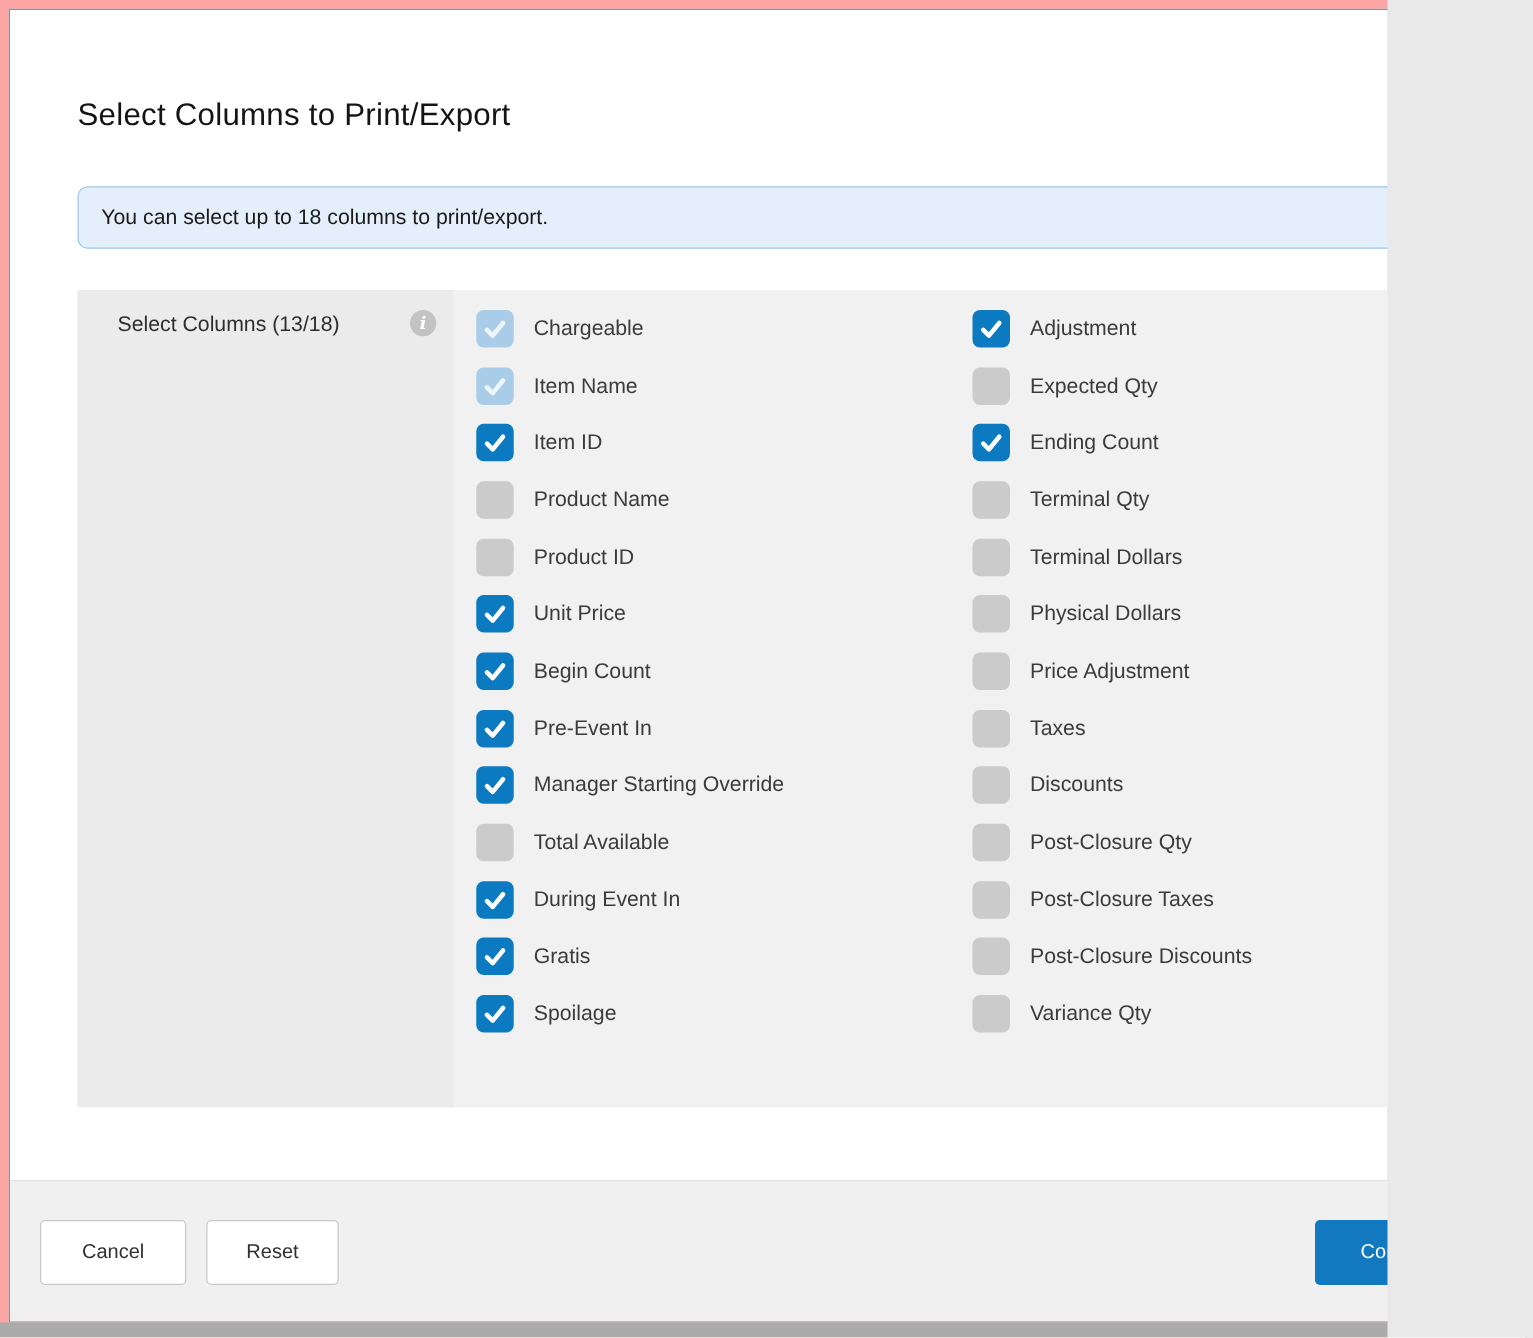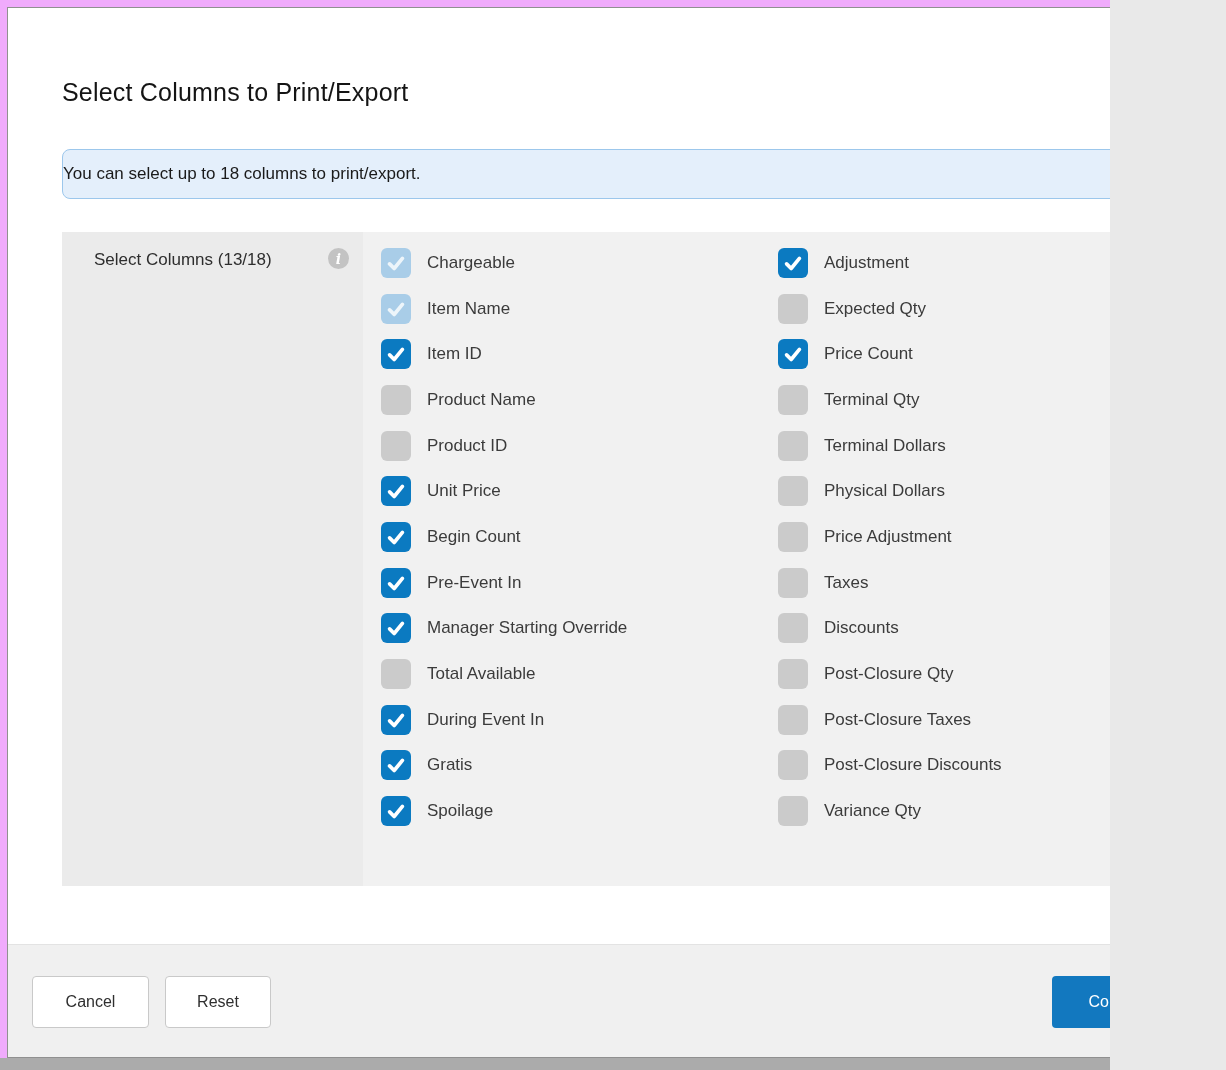--- a/index.html
+++ b/index.html
@@ -1,21 +1,21 @@
 <!DOCTYPE html>
 <html><head>
 <meta charset="utf-8">
 <style>
   html,body{margin:0;padding:0;}
   body{font-family:"Liberation Sans", sans-serif; background:#e9e9e9;}
-  .page{position:relative; width:1110px; height:1070px; background:#f0abfc; overflow:hidden;}
+  .page{position:relative; width:1110px; height:1070px; background:#fca5a5; overflow:hidden;}
   .page-shadow{position:absolute; left:0; bottom:0; width:100%; height:12px; background:#ababab;}
   .modal{position:absolute; left:7px; top:7px; width:1210px; height:1049px; background:#ffffff; border:1px solid #909090;}
   .title{position:absolute; left:54px; top:70px; font-size:25px; color:#141414; letter-spacing:.2px;}
-  .banner{position:absolute; left:54px; top:141px; width:1076px; height:48px; background:#e4effb; border:1px solid #9cc7ec; border-radius:8px; display:flex; align-items:center; font-size:17px; color:#1a1a1a;}
+  .banner{position:absolute; left:54px; top:141px; width:1076px; height:48px; background:#e4effb; border:1px solid #9cc7ec; border-radius:8px; display:flex; align-items:center; padding-left:18px; font-size:17px; color:#1a1a1a;}
   .panel{position:absolute; left:54px; top:224px; width:1096px; height:654px; display:flex;}
   .panel-left{width:301px; background:#ebebeb; position:relative; flex:none;}
   .panel-left-header{padding:18px 16px 0 32px; font-size:17px; color:#2e2e2e;}
   .info-icon{position:absolute; right:14px; top:16px; width:21px; height:21px; border-radius:50%; background:#c3c3c3; color:#ffffff; display:flex; align-items:center; justify-content:center; font-family:"DejaVu Serif", serif; font-style:italic; font-weight:bold; font-size:14px; line-height:1;}
   .panel-right{flex:1; background:#f1f1f1; display:flex; padding-top:8px;}
   .cb-col{display:flex; flex-direction:column;}
   .cb-col.first{margin-left:18px; width:397px;}
   .cb-row{display:flex; align-items:center; height:45.7px;}
   .cb{width:30px; height:30px; border-radius:6px; flex:none; display:flex; align-items:center; justify-content:center;}
   .cb.unchecked{background:#cbcbcb;}
@@ -154,21 +154,21 @@
             <div class="cb-row">
               <span class="cb unchecked"></span>
               <span class="cb-label">Expected Qty</span>
             </div>
             <div class="cb-row">
               <span class="cb checked">
                 <svg viewBox="0 0 24 24">
                   <polyline points="5,13 10,18 19,7" fill="none" stroke="#ffffff" stroke-width="4" stroke-linecap="round" stroke-linejoin="round"></polyline>
                 </svg>
               </span>
-              <span class="cb-label">Price Count</span>
+              <span class="cb-label">Ending Count</span>
             </div>
             <div class="cb-row">
               <span class="cb unchecked"></span>
               <span class="cb-label">Terminal Qty</span>
             </div>
             <div class="cb-row">
               <span class="cb unchecked"></span>
               <span class="cb-label">Terminal Dollars</span>
             </div>
             <div class="cb-row">

